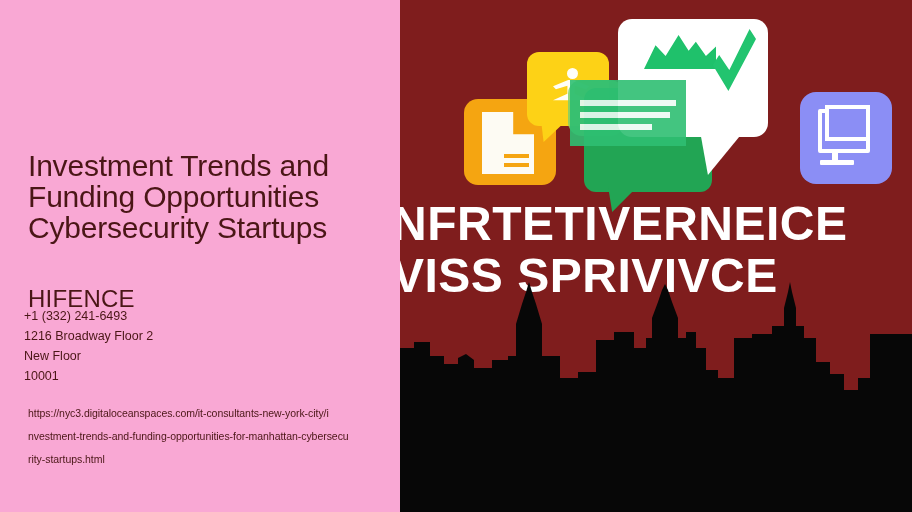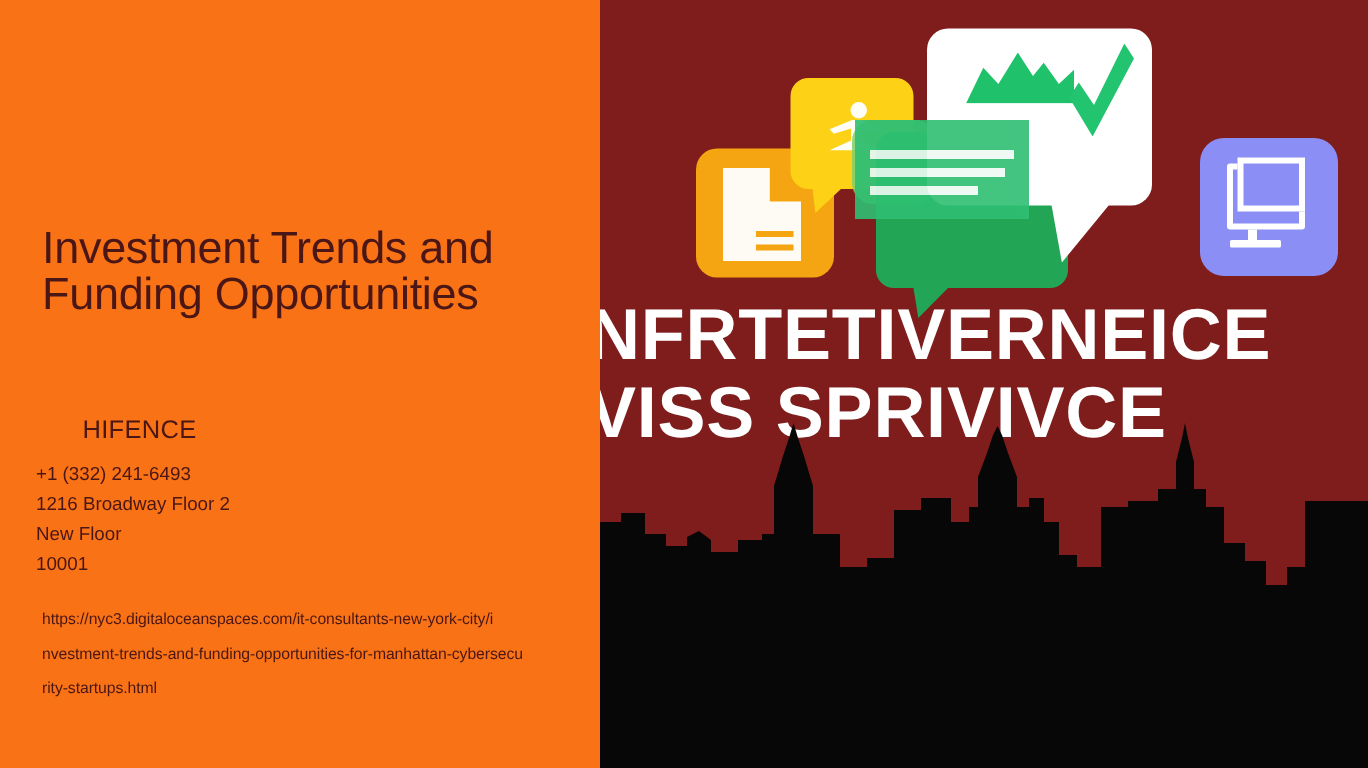--- a/index.html
+++ b/index.html
@@ -14,21 +14,21 @@
     position:relative;
     width:912px; height:512px;
     display:flex;
     background:#c3c1c1;
   }
 
   
   .left-panel {
     position:relative;
     width:400px; height:512px;
-    background:#f97316;
+    background:#f9a8d4;
     flex:0 0 400px;
   }
 
   .title-block {
     position:absolute;
     left:28px;
     top:150px;
     width:360px;
   }
   .title-line {
@@ -36,26 +36,25 @@
     line-height:31px;
     font-weight:normal;
     color:#4a1616;
     letter-spacing:-0.2px;
     white-space:nowrap;
   }
 
   .brand {
     position:absolute;
     left:28px;
-    top:276px;
-    font-size:17px;
+    top:288px;
+    font-size:24px;
     line-height:21px;
     color:#4a1616;
     letter-spacing:0.2px;
-    margin-left:27px;
   }
 
   .contact {
     position:absolute;
     left:24px;
     top:306px;
     width:360px;
   }
   .contact-line {
     font-size:12.5px;
@@ -296,20 +295,21 @@
 </head>
 <body>
 
 <div class="page">
 
   <div class="left-panel">
 
     <div class="title-block">
       <div class="title-line">Investment Trends and</div>
       <div class="title-line">Funding Opportunities</div>
+      <div class="title-line">Cybersecurity Startups</div>
     </div>
 
     <div class="brand">HIFENCE</div>
 
     <div class="contact">
       <div class="contact-line">+1 (332) 241-6493</div>
       <div class="contact-line">1216 Broadway Floor 2</div>
       <div class="contact-line">New Floor</div>
       <div class="contact-line">10001</div>
     </div>

